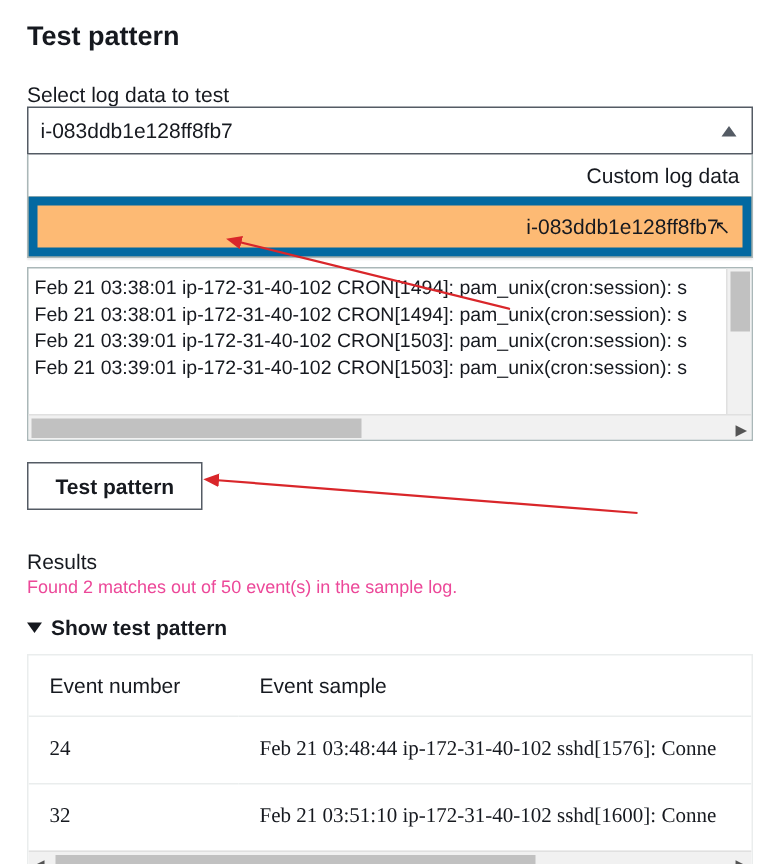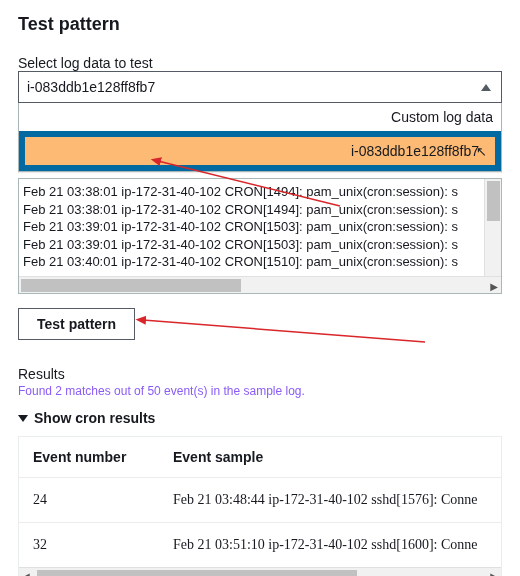--- a/index.html
+++ b/index.html
@@ -123,21 +123,21 @@
     color: #16191f;
     margin-top: 14px;
     cursor: pointer;
   }
   .results-h {
     font-size: 14px;
     margin-top: 26px;
   }
   .results-sub {
     font-size: 12px;
-    color: #8b5cf6;
+    color: #ec4899;
     margin-top: 2px;
   }
   .expander {
     display: flex;
     align-items: center;
     gap: 6px;
     margin-top: 12px;
     font-weight: 700;
     cursor: pointer;
     font-size: 14px;
@@ -155,21 +155,21 @@
     overflow: hidden;
   }
   table {
     border-collapse: collapse;
     width: 100%;
     font-size: 14px;
     table-layout: fixed;
   }
   th {
     text-align: left;
-    font-weight: 700;
+    font-weight: 400;
     padding: 12px 14px;
     border-bottom: 1px solid #eaeded;
   }
   td {
     padding: 14px 14px;
     border-bottom: 1px solid #eaeded;
     white-space: nowrap;
     overflow: hidden;
     font-family: Liberation Serif, serif;
   }
@@ -223,39 +223,38 @@
     <span>i-083ddb1e128ff8fb7</span><span class="cursor-icon">↖</span>
   </div>
 </div>
 
 <div class="log-box" style="position:relative;">
   <div id="log-lines">
       <div class="log-line">Feb 21 03:38:01 ip-172-31-40-102 CRON[1494]: pam_unix(cron:session): s</div>
       <div class="log-line">Feb 21 03:38:01 ip-172-31-40-102 CRON[1494]: pam_unix(cron:session): s</div>
       <div class="log-line">Feb 21 03:39:01 ip-172-31-40-102 CRON[1503]: pam_unix(cron:session): s</div>
       <div class="log-line">Feb 21 03:39:01 ip-172-31-40-102 CRON[1503]: pam_unix(cron:session): s</div>
-      <div class="log-line">Feb 21 03:40:01 ip-172-31-40-102 CRON[1510]: pam_unix(cron:session): s</div>
     </div>
   <div class="vscroll">
       <div class="vthumb"></div>
     </div>
   <div class="hscroll">
       <div class="hthumb"></div>
       <span class="harrow">▶</span>
     </div>
 </div>
 
 <button class="btn">Test pattern</button>
 
 <div class="results-h">Results</div>
 <div class="results-sub">Found 2 matches out of 50 event(s) in the sample log.</div>
 
 <div class="expander">
   <span class="caret-down"></span>
-  <span>Show cron results</span>
+  <span>Show test pattern</span>
 </div>
 
 <div class="table-wrap">
   <table>
     <thead>
       <tr>
         <th class="col-num">Event number</th>
         <th>Event sample</th>
       </tr>
     </thead>

